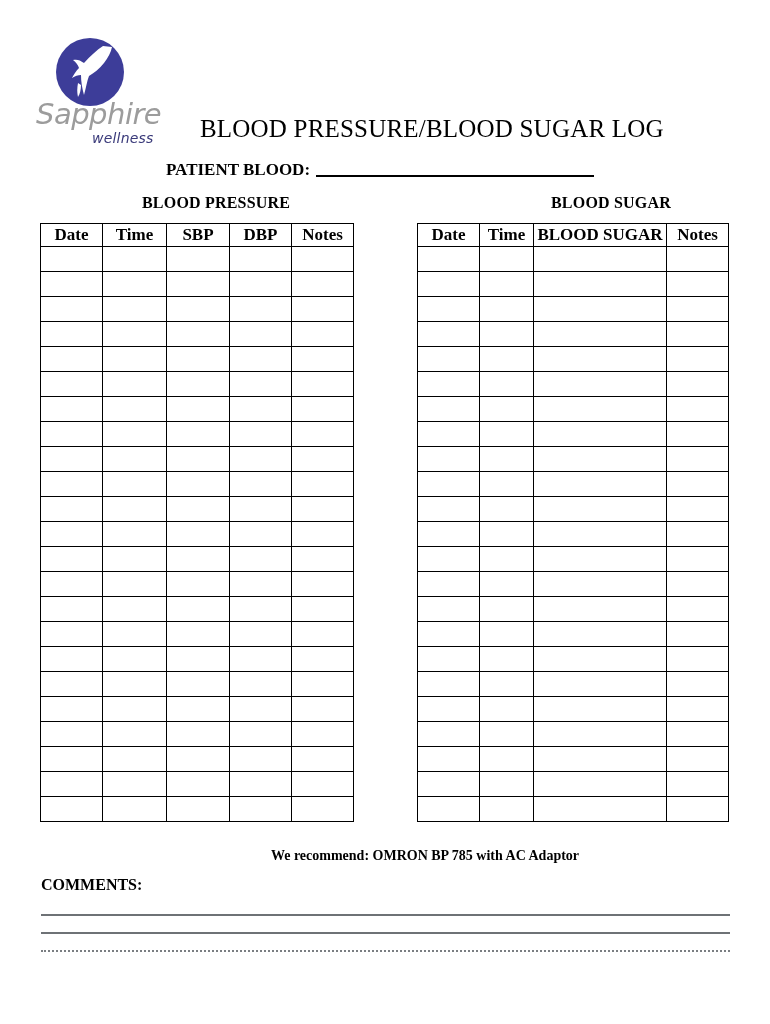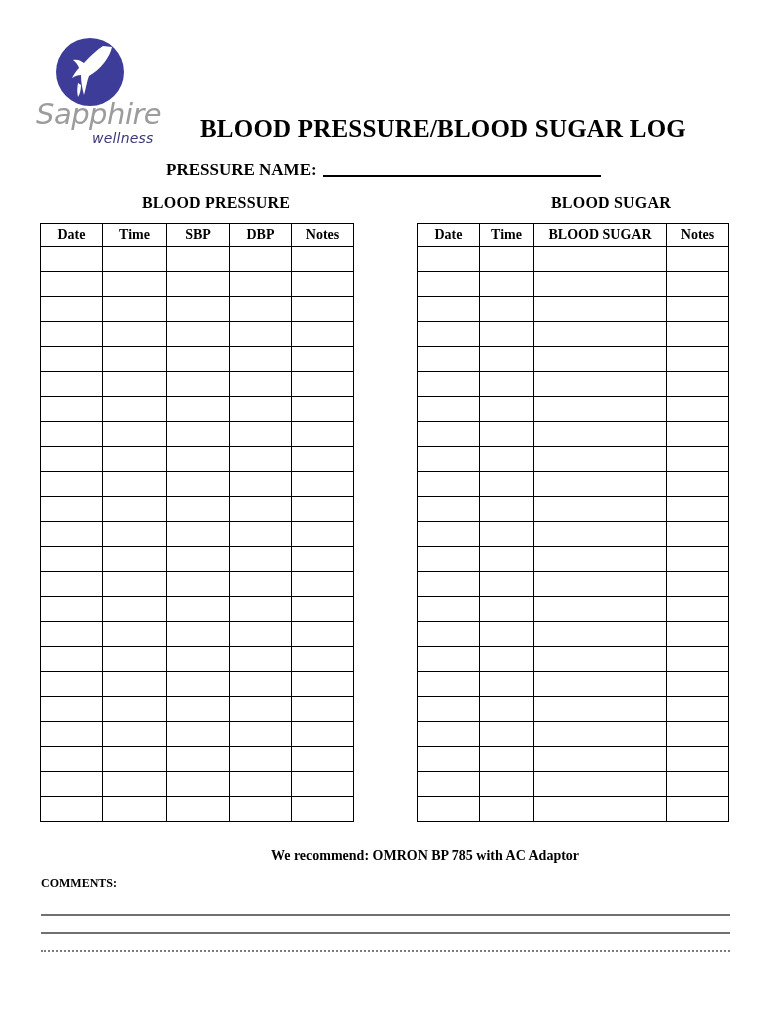--- a/index.html
+++ b/index.html
@@ -70,21 +70,21 @@
     color: #3a3a7a;
     letter-spacing: 0.2px;
     line-height: 1;
   }
 
   .doc-title {
     position: absolute;
     left: 200px;
     top: 115px;
     font-size: 25px;
-    font-weight: bold;
+    font-weight: normal;
     letter-spacing: 0.2px;
     white-space: nowrap;
   }
 
   .patient-row {
     position: absolute;
     left: 166px;
     top: 160px;
     font-size: 17px;
     font-weight: bold;
@@ -121,21 +121,21 @@
   .log-table.bs { left: 417px; top: 223px; width: 311px; }
 
   .log-table th,
   .log-table td {
     border: 1px solid #000;
     padding: 0;
     margin: 0;
   }
   .log-table th {
     height: 22px;
-    font-size: 14px;
+    font-size: 17px;
     font-weight: bold;
     text-align: center;
     vertical-align: middle;
     line-height: 22px;
   }
   .log-table td {
     height: 24px;
   }
 
   
@@ -159,21 +159,21 @@
     width: 770px;
     text-align: center;
     font-size: 14px;
     font-weight: bold;
     padding-left: 40px;
   }
   .comments-label {
     position: absolute;
     left: 41px;
     top: 876px;
-    font-size: 12px;
+    font-size: 16px;
     font-weight: bold;
   }
   .rule {
     position: absolute;
     left: 41px;
     width: 689px;
     height: 0;
     border-top: 2px solid #6e7276;
   }
   .rule.r1 { top: 914px; }
@@ -191,21 +191,21 @@
       <path fill="#ffffff" d="M47 8 C41 12 34 18 28 25 C24 22 21 21 17 22 C20 24 22 27 23 30 C20 33 18 36 16 40 C19 38 22 37 25 37 C25 43 26 50 28 57 C30 50 31 43 33 38 C38 35 43 31 48 25 C52 20 55 14 56 9 C53 9 50 8 47 8 Z"></path>
       <path fill="#ffffff" d="M22 45 C21 50 21 55 22 59 C24 56 25 51 25 47 Z"></path>
     </svg>
     <div class="logo-wordmark">Sapphire</div>
     <div class="logo-sub">wellness</div>
   </div>
 
   <div class="doc-title">BLOOD PRESSURE/BLOOD SUGAR LOG</div>
 
   <div class="patient-row">
-    <span>PRESSURE NAME:</span><span class="patient-blank"></span>
+    <span>PATIENT BLOOD:</span><span class="patient-blank"></span>
   </div>
 
   <div class="sec-head bp">BLOOD PRESSURE</div>
   <div class="sec-head bs">BLOOD SUGAR</div>
 
   <table class="log-table bp">
     <colgroup>
       <col class="c-date">
         <col class="c-time">
         <col class="c-sbp">

